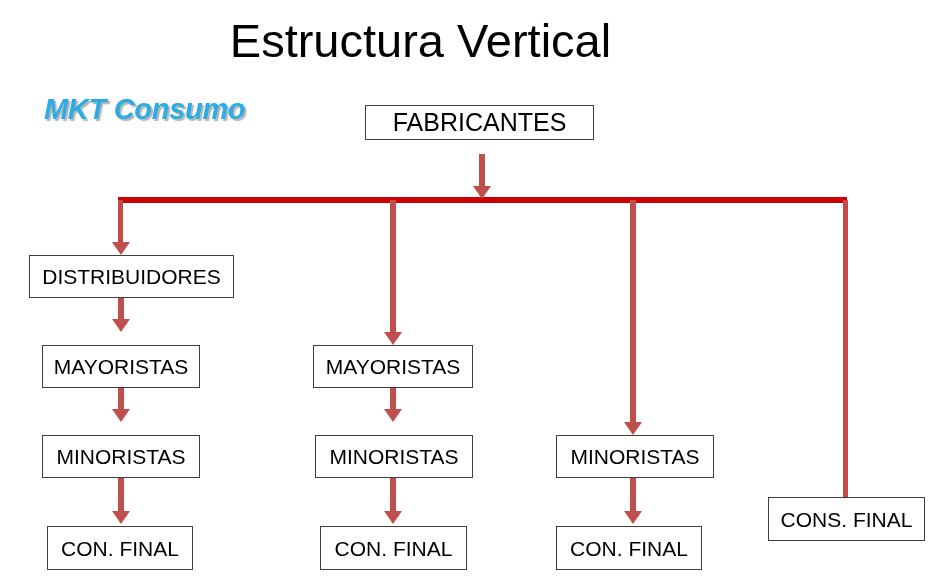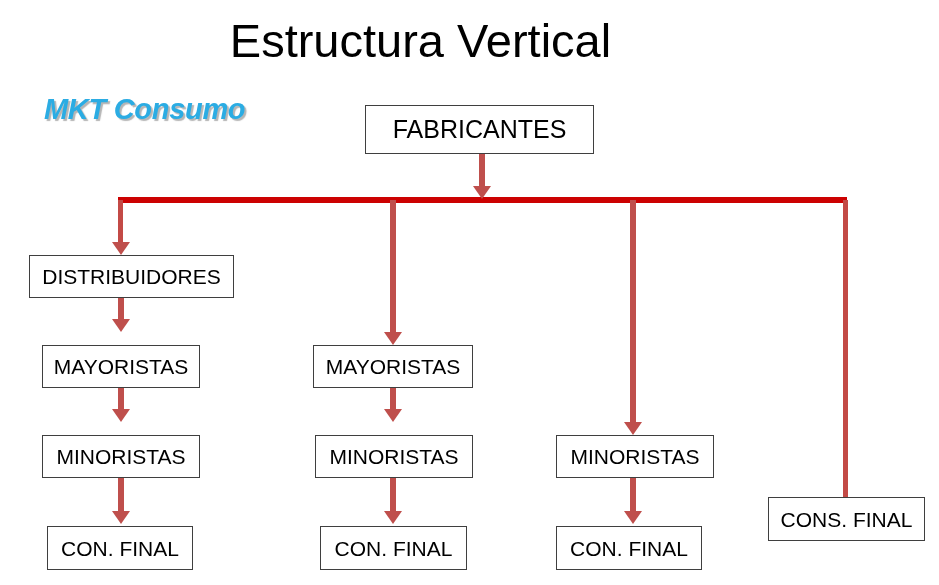--- a/index.html
+++ b/index.html
@@ -102,21 +102,21 @@
 </style>
 </head>
 <body>
 
 <div id="canvas">
 
   <div id="page-title">Estructura Vertical</div>
 
   <div id="mkt-label">MKT Consumo</div>
 
-  <div class="node big" style="left:365px; top:105px; width:229px; height:49px;">FABRICANTES</div>
+  <div class="node big" style="left:365px; top:105px; width:229px; height:35px;">FABRICANTES</div>
 
   <div class="shaft" style="left:479px; top:154px; height:33px;"></div>
   <div class="head" style="left:473px; top:186px;"></div>
 
   <div class="bus" style="left:118px; top:197px; width:729px; height:6px;"></div>
 
   <div class="riser" style="left:118px; top:200px; height:44px;"></div>
   <div class="head" style="left:112px; top:242px;"></div>
 
   <div class="node" style="left:29px; top:255px; width:205px; height:43px;">DISTRIBUIDORES</div>

